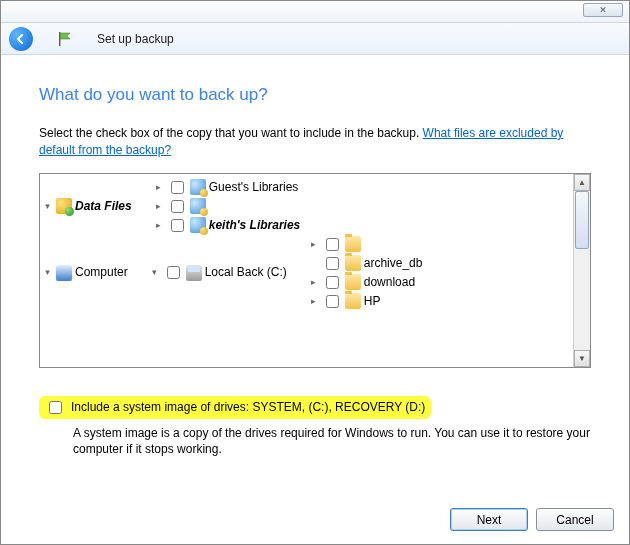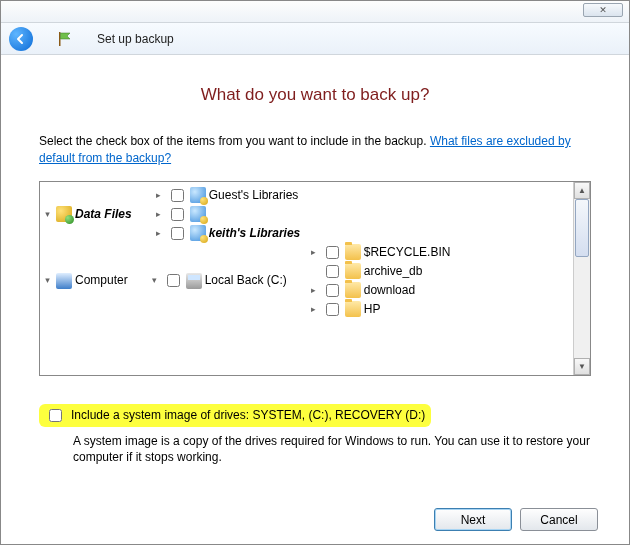--- a/index.html
+++ b/index.html
@@ -48,25 +48,24 @@
   }
   .breadcrumb .bicon {
     width:16px;height:16px;
     display:inline-block;
   }
   .breadcrumb-title { color:#222; }
   .content {
     padding: 20px 38px 0 38px;
   }
   h1.heading {
-    color: #7f1d1d;
+    color: #3b82f6;
     font-weight: 400;
     font-size: 17px;
-    margin: 10px 0 28px 0;
-    text-align: center;
+    margin: 10px 0 20px 0;
   }
   .instruction { font-size:12px; line-height:1.4; margin-bottom: 14px;}
   .instruction a { color:#0066cc; text-decoration: underline; }
   .treebox {
     border:1px solid #888;
     height: 195px;
     position: relative;
     overflow: hidden;
     background:#fff;
   }
@@ -139,21 +138,21 @@
     width: fit-content;
   }
   .sys-image-desc {
     margin: 6px 0 0 34px;
     font-size:12px;
     line-height:1.35;
     max-width: 540px;
   }
   .button-row {
     position:absolute;
-    right: 32px;
+    right: 16px;
     bottom: 14px;
     display:flex; gap:8px;
   }
   button.win {
     min-width: 78px;
     height: 23px;
     font: 12px "Segoe UI", sans-serif;
     border:1px solid #8a8f97;
     border-radius:3px;
     background: linear-gradient(#fefefe,#e3e7ec);
@@ -185,21 +184,21 @@
         <path d="M3.5 2 L13 2 L10 5 L13 8 L3.5 8 Z" fill="#6fbf4b" stroke="#3a7a22" stroke-width="0.5"></path>
       </svg>
   </span>
   <span class="breadcrumb-title">Set up backup</span>
 </div>
 
 <div class="content">
   <h1 class="heading">What do you want to back up?</h1>
 
   <div class="instruction">
-    <span>Select the check box of the items from you want to include in the backup. </span><a href="#">What files are excluded by default from the backup?</a>
+    <span>Select the check box of the copy that you want to include in the backup. </span><a href="#">What files are excluded by default from the backup?</a>
   </div>
 
   <div class="treebox">
     <div class="treebox-inner">
       <ul class="tree">
         <li class="node">
           <div class="row">
             <span class="expander">▾</span>
             <span class="ticon users"></span>
             <span class="bold">Data Files</span>
@@ -236,21 +235,20 @@
                 <span class="expander">▾</span>
                 <input type="checkbox" class="chk" style="">
                 <span class="ticon drive"></span>
                 <span>Local Back (C:)</span>
               </div>
               <ul>
                 <li>
                   <span class="expander">▸</span>
                   <input type="checkbox" class="chk" style="">
                   <span class="ticon folder"></span>
-                  <span>$RECYCLE.BIN</span>
                 </li>
                 <li>
                   <span class="expander blank">▸</span>
                   <input type="checkbox" class="chk" style="">
                   <span class="ticon folder"></span>
                   <span>archive_db</span>
                 </li>
                 <li>
                   <span class="expander">▸</span>
                   <input type="checkbox" class="chk" style="">

